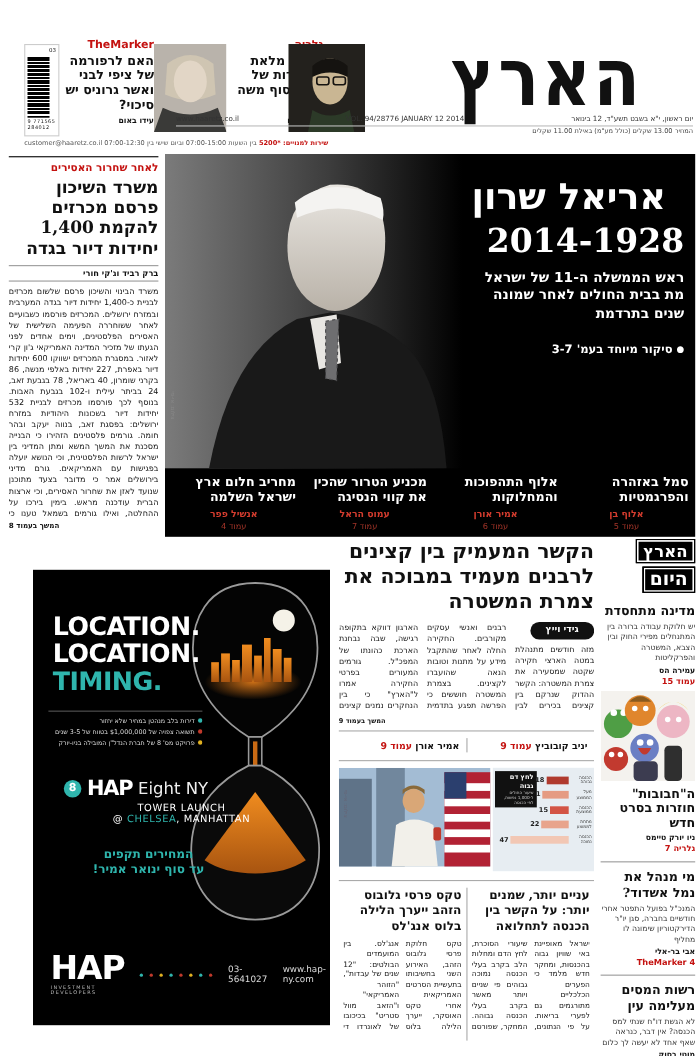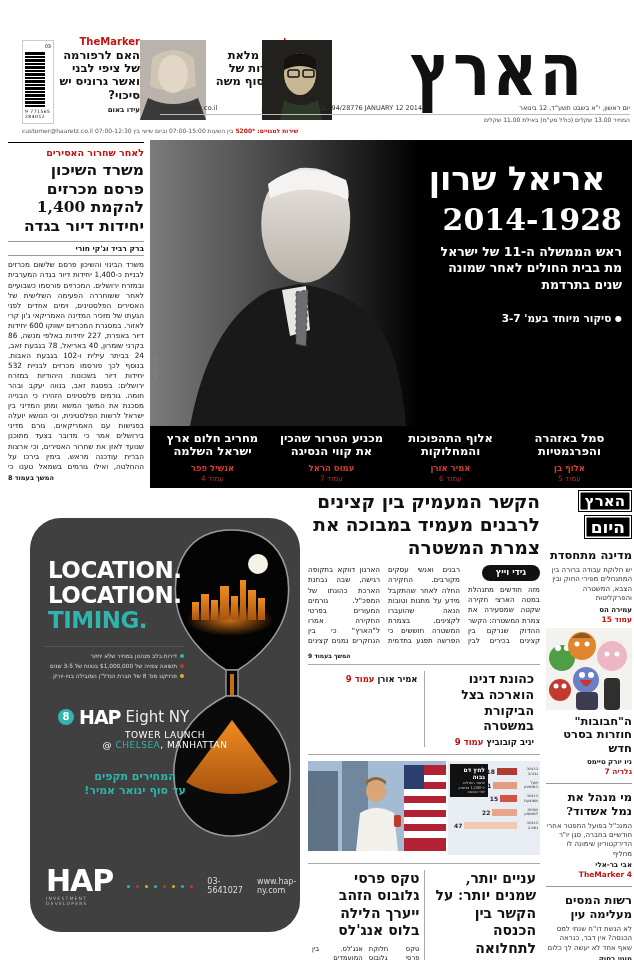--- a/index.html
+++ b/index.html
@@ -39,37 +39,37 @@
   .sharon{left:0;top:0;width:270px;height:286px;}
   .m-ttl{right:10px;top:22px;width:210px;text-align:center;font-weight:bold;
          font-family:"DejaVu Serif","DejaVu Sans",serif;font-size:33px;line-height:1.05;}
   .m-years{right:10px;top:62px;width:210px;text-align:right;font-weight:bold;
            font-family:"DejaVu Serif","DejaVu Sans",serif;font-size:30px;}
   .m-sub{right:10px;top:104px;width:185px;direction:rtl;font-weight:bold;font-size:12.5px;line-height:1.3;}
   .m-cov{right:10px;top:172px;width:185px;direction:rtl;font-weight:bold;font-size:10.5px;}
   .m-cov .dot{font-size:8px;vertical-align:1px;}
   .tzrow{left:6px;right:6px;bottom:8px;top:292px;display:flex;direction:rtl;gap:6px;}
   .tzrow .cell{flex:1;text-align:center;direction:rtl;}
-  .tzrow .t{font-weight:bold;font-size:11.5px;line-height:1.15;color:#fff;}
+  .tzrow .t{font-weight:bold;font-size:11.5px;line-height:1.15;color:#fff;text-align:right;}
   .tzrow .b{font-weight:bold;font-size:8.5px;color:#d43c2e;margin-top:5px;}
   .tzrow .p{font-size:7.5px;color:#a33428;margin-top:1px;}
   .vcred{position:absolute;left:3px;bottom:70px;transform:rotate(90deg);transform-origin:left bottom;
          font-size:5px;color:#888;white-space:nowrap;}
 
   
   .lstory{left:8px;top:142px;width:136px;height:348px;direction:rtl;border-top:1px solid #000;padding-top:4px;}
   .lkick{font-weight:bold;font-size:9.5px;color:#c41210;}
   .lttl{font-weight:bold;font-size:15.5px;line-height:1.2;margin-top:3px;
         font-family:"DejaVu Serif","DejaVu Sans",serif;}
   .lby{font-weight:bold;font-size:7.5px;margin:6px 0 4px;border-top:1px solid #999;border-bottom:1px solid #999;padding:2px 0;}
   .lbody{font-size:7.3px;line-height:1.38;height:212px;overflow:hidden;}
   .lmore{font-weight:bold;font-size:6.5px;text-align:left;margin-top:2px;}
 
   
-  .ad{left:30px;top:518px;width:270px;height:414px;background:#404040;color:#fff;overflow:hidden;border-radius:31px;}
+  .ad{left:30px;top:518px;width:270px;height:414px;background:#000000;color:#fff;overflow:hidden;}
   .ad-loc{left:18px;top:40px;font-weight:bold;font-size:23px;line-height:1.08;letter-spacing:-.5px;}
   .teal{color:#2fb5ad;}
   .ad-bullets{left:14px;top:128px;width:140px;direction:rtl;border-top:1px solid #555;padding-top:5px;}
   .ad-bullets div{font-size:5.8px;color:#ddd;line-height:1.7;white-space:nowrap;overflow:hidden;}
   .dot8{display:inline-block;width:4px;height:4px;border-radius:50%;margin-left:3px;}
   .ad-brand{left:28px;top:188px;display:flex;align-items:center;gap:5px;}
   .n8{width:16px;height:16px;border-radius:50%;background:#2fb5ad;color:#fff;font-weight:bold;
       font-size:10px;line-height:16px;text-align:center;}
   .hap1{font-weight:bold;font-size:19px;letter-spacing:-1px;}
   .hap2{font-size:15px;color:#eee;}
@@ -107,21 +107,21 @@
   .ch-tag .t{font-weight:bold;font-size:6px;line-height:1.2;}
   .ch-tag .n{font-size:3.8px;color:#ccc;line-height:1.2;margin-top:1px;}
   .ch-rows{position:absolute;right:2px;top:4px;width:84px;direction:rtl;}
   .ch-row{display:flex;align-items:center;height:13.5px;direction:rtl;}
   .ch-lab{width:20px;font-size:4px;line-height:1.1;color:#333;overflow:hidden;}
   .ch-bar{height:7px;margin-right:1px;}
   .ch-val{font-size:6px;font-weight:bold;margin-right:2px;color:#222;}
   .botrow{display:flex;direction:rtl;margin-top:6px;border-top:1px solid #aaa;padding-top:6px;}
   .botrow .cell{flex:1;direction:rtl;padding:0 4px;}
   .botrow .cell + .cell{border-right:1px solid #aaa;}
-  .bot-t{font-weight:bold;font-size:14px;line-height:1.25;font-family:"DejaVu Serif","DejaVu Sans",serif;}
+  .bot-t{font-weight:bold;font-size:11px;line-height:1.25;font-family:"DejaVu Serif","DejaVu Sans",serif;}
   .bot-body{font-size:6.8px;line-height:1.4;margin-top:5px;column-count:2;column-gap:6px;height:92px;overflow:hidden;text-align:justify;}
 
   
   .side{left:546px;top:490px;width:86px;direction:rtl;}
   .hy{display:flex;flex-direction:column;align-items:flex-start;gap:3px;margin-bottom:10px;}
   .hy .bx{background:#000;color:#fff;font-weight:bold;text-align:center;padding:1px 6px;
           border:1px solid #000;box-shadow:inset 0 0 0 1.5px #fff;}
   .hy .b1{font-size:15px;font-family:"DejaVu Serif","DejaVu Sans",serif;}
   .hy .b2{font-size:17px;}
   .s-t{font-weight:bold;font-size:11.5px;line-height:1.2;font-family:"DejaVu Serif","DejaVu Sans",serif;}
@@ -331,21 +331,20 @@
   <div class="abs mid">
     <div class="pol-ttl">הקשר המעמיק בין קצינים לרבנים מעמיד במבוכה את צמרת המשטרה</div>
     <div class="pol-body jt">
       <span class="tagname">גידי וייץ</span>
       <span>מזה חודשים מתנהלת במטה הארצי חקירה שקטה שמסעירה את צמרת המשטרה: הקשר ההדוק שנרקם בין קצינים בכירים לבין רבנים ואנשי עסקים מקורבים. החקירה החלה לאחר שהתקבל מידע על מתנות וטובות הנאה שהועברו לקצינים. בצמרת המשטרה חוששים כי הפרשה תפגע בתדמית הארגון דווקא בתקופה רגישה, שבה נבחנת הארכת כהונתו של המפכ"ל. גורמים המעורים בפרטי החקירה אמרו ל"הארץ" כי בין הנחקרים נמנים קצינים בדרגות בכירות, וכי חלקם נחקרו באזהרה. במשטרה סירבו להגיב לפרטי הדברים, ומסרו כי "מדובר בהליך בדיקה שגרתי". עורכי דינם של הקצינים דחו את החשדות מכל וכל, וטענו כי מדובר בקשרים חברתיים לגיטימיים שאין בהם דופי. בפרקליטות יחליטו בקרוב אם להעביר את הממצאים לחקירה גלויה.</span>
     </div>
     <div class="pol-more">המשך בעמוד 9</div>
 
     <div class="subrow">
       <div class="cell">
-        <div class="sub-t">כהונת דנינו הוארכה בצל הביקורת במשטרה</div>
         <div class="sub-b"><span>יניב קובוביץ</span> <span class="pg">עמוד 9</span></div>
       </div>
       <div class="cell">
         <div class="sub-b"><span>אמיר אורן</span> <span class="pg">עמוד 9</span></div>
       </div>
     </div>
 
     <div class="media">
       <div class="chart">
         <div class="ch-rows">

